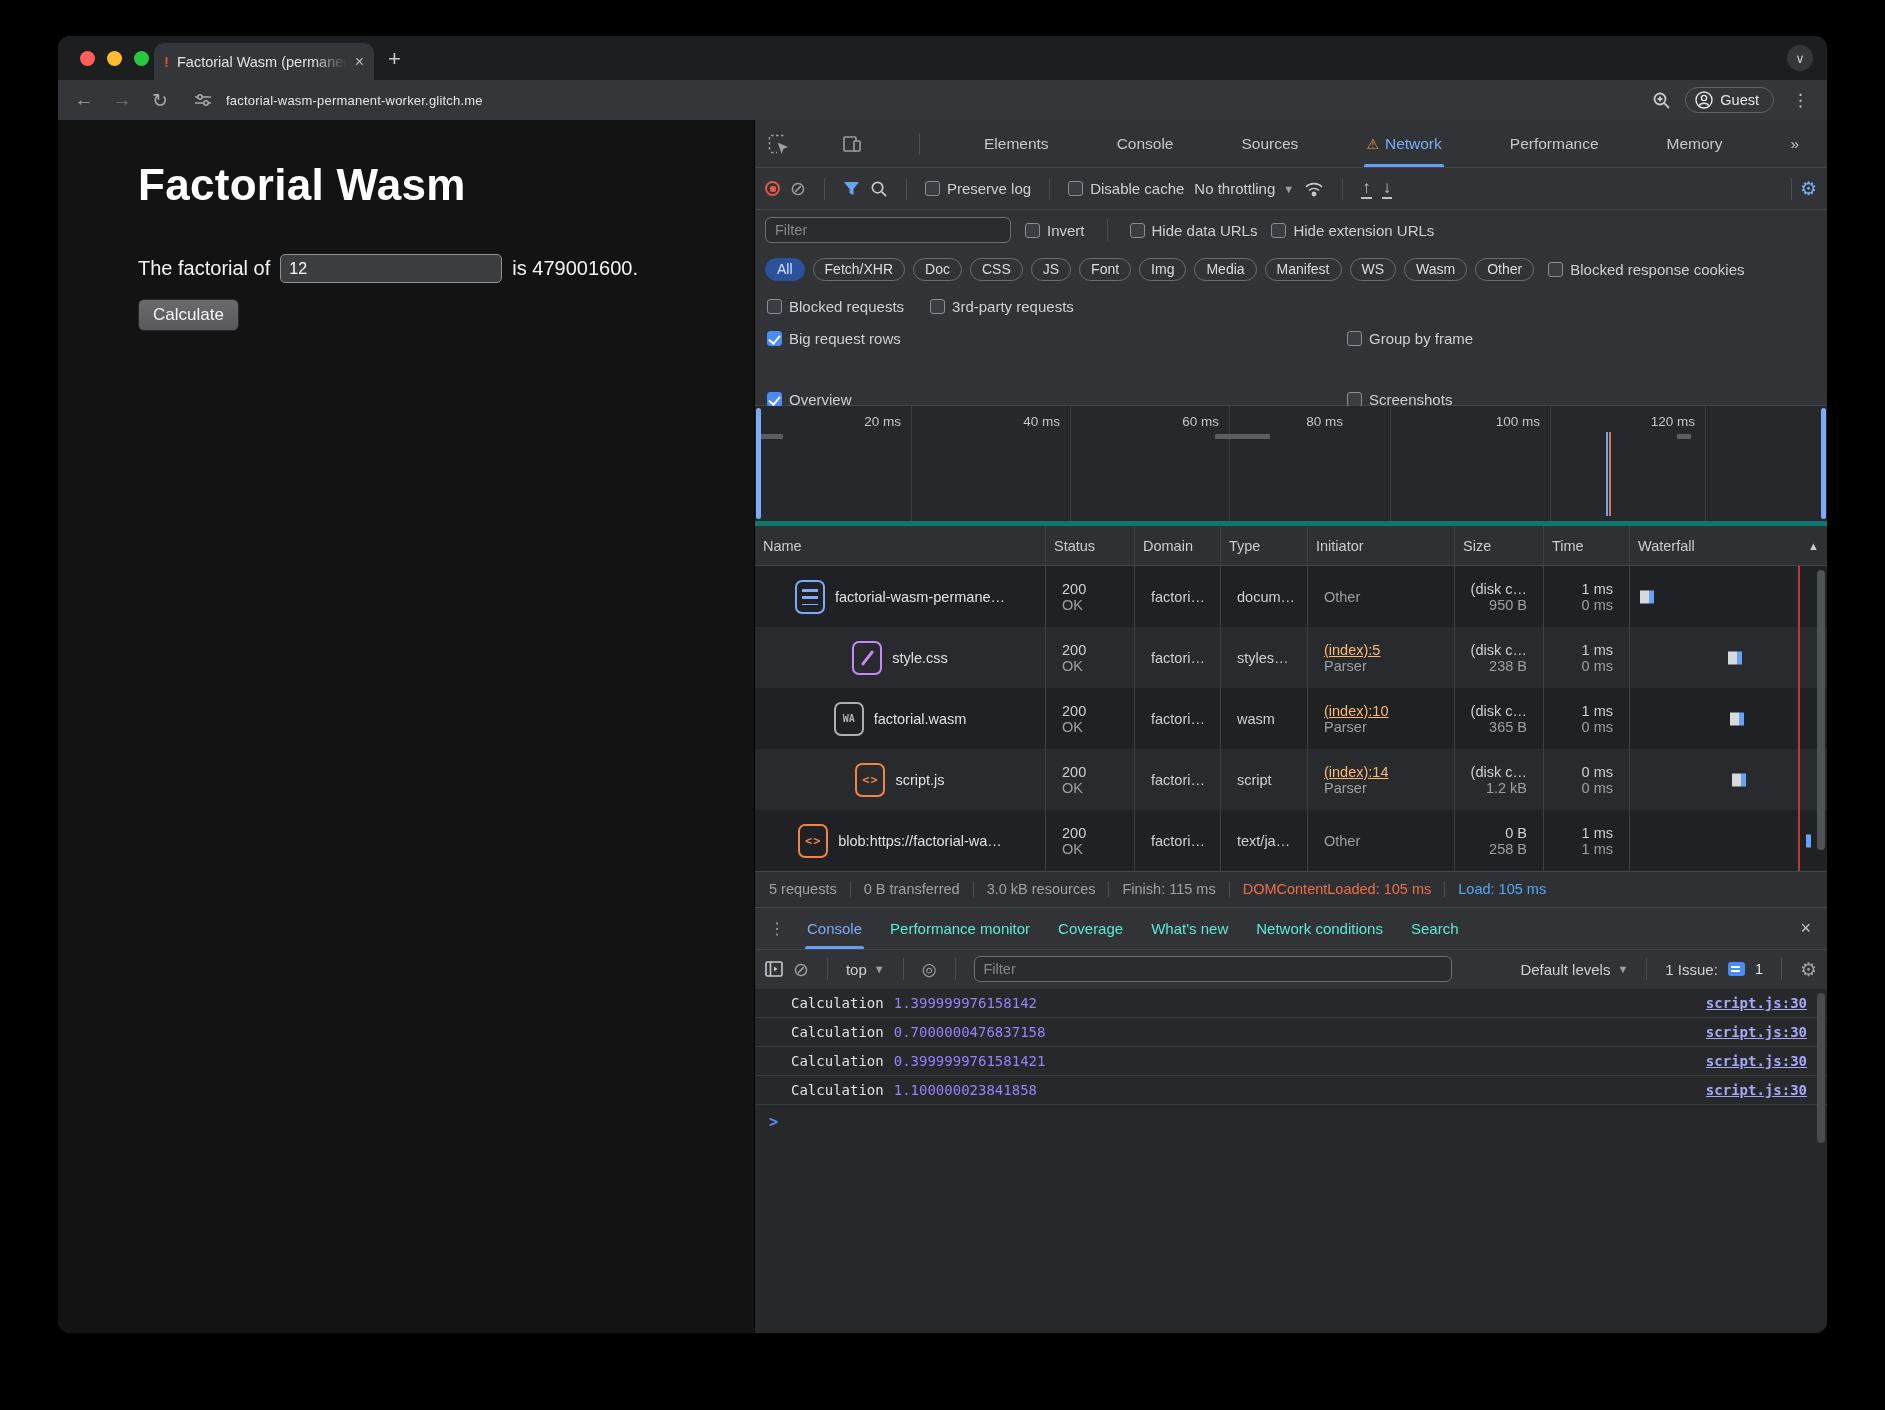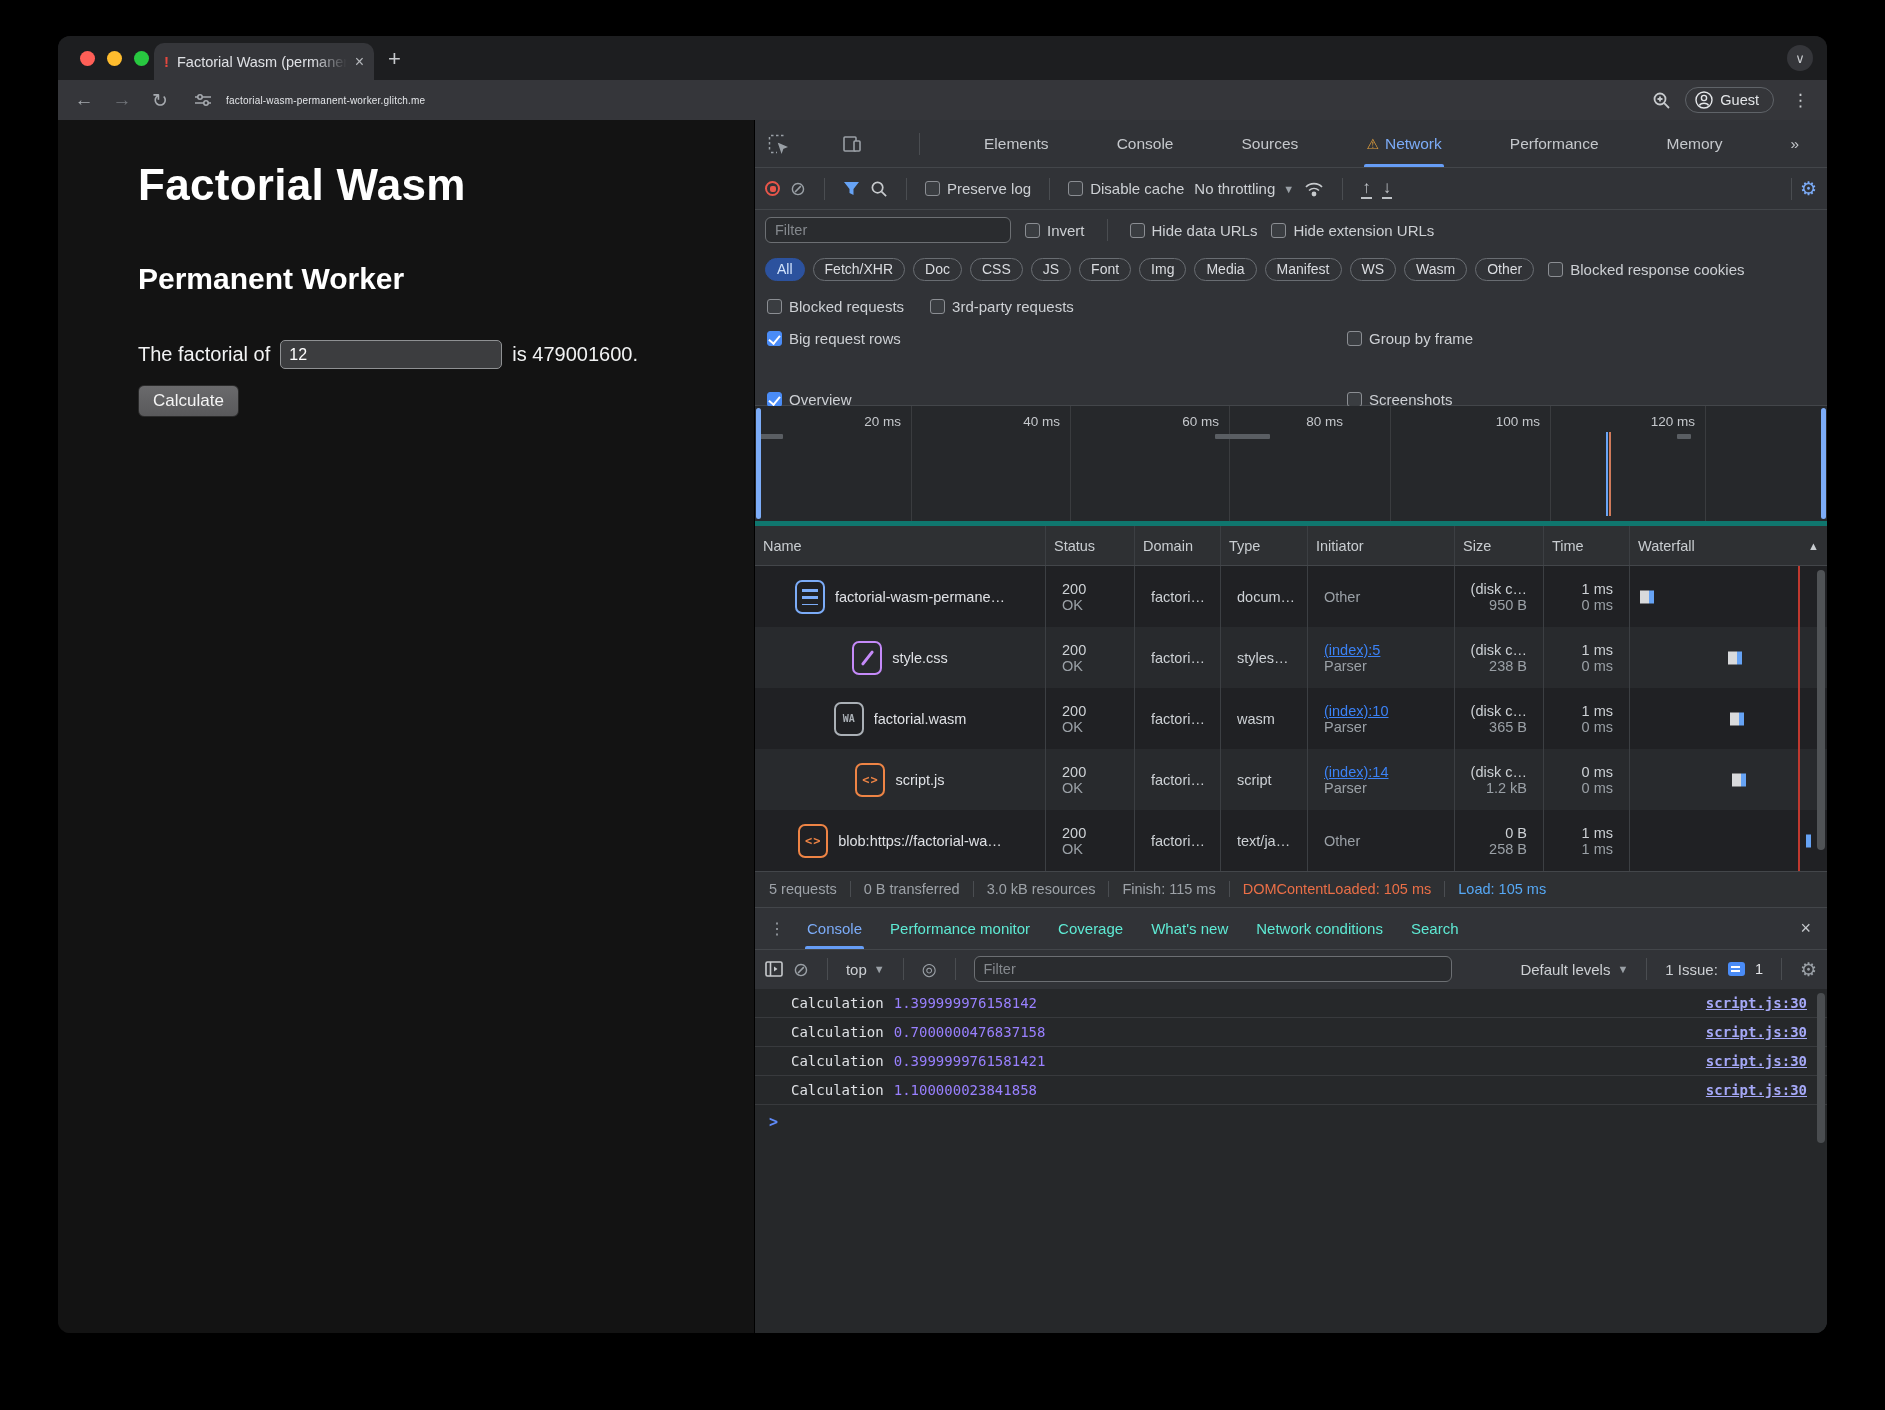--- a/index.html
+++ b/index.html
@@ -22,21 +22,21 @@
   .tab-close { color:#b6b9bd; font-size:16px; flex:none; cursor:default; }
   .newtab { position:absolute; left:330px; top:12px; color:#c7cacd; font-size:22px; line-height:22px; }
   .strip-chevron { position:absolute; right:14px; top:9px; width:26px; height:26px; border-radius:50%;
                    background:#35363a; color:#c7cacd; display:flex; align-items:center; justify-content:center; font-size:13px; }
 
   
   .toolbar { height:40px; background:#35363a; display:flex; align-items:center; padding:0 14px; gap:14px; flex:none; }
   .nav-ic { color:#a6aaaf; font-size:19px; width:24px; text-align:center; }
   .nav-ic.dim { color:#73777c; }
   .siteinfo { display:flex; align-items:center; margin-left:8px; }
-  .url { color:#e4e6e9; font-size:10px; letter-spacing:.2px; }
+  .url { color:#e4e6e9; font-size:13px; letter-spacing:.2px; }
   .tb-spacer { flex:1; }
   .guest { display:flex; align-items:center; gap:7px; border:1px solid #5f6368; border-radius:15px;
            padding:3px 14px 3px 9px; color:#e4e6e9; font-size:14.5px; }
   .kebab { color:#c7cacd; font-size:17px; padding:0 4px; }
 
   
   .content { flex:1; display:flex; min-height:0; }
   .page { width:696px; flex:none; background:#131313; padding:40px 0 0 80px; color:#fff; }
   .page h1 { font-size:44px; font-weight:bold; letter-spacing:.3px; }
   .page h2 { font-size:30px; font-weight:bold; margin-top:52px; }
@@ -113,21 +113,21 @@
   .nrow.odd { background:#202124; }
   .nrow.even { background:#282a2d; }
   .cell { border-right:1px solid #3c3f43; padding:4px 16px; display:flex; flex-direction:column; justify-content:center;
           font-size:14.5px; overflow:hidden; white-space:nowrap; }
   .cell.last { border-right:none; }
   .cell .l1 { color:#cdd1d5; }
   .cell .l2 { color:#9aa0a6; }
   .cell.right { align-items:flex-end; }
   .cell.namec { flex-direction:row; align-items:center; gap:10px; color:#dfe1e5; }
   .cell .muted { color:#9aa0a6; }
-  .initlink { color:#3b82f6; text-decoration:underline; }
+  .initlink { color:#fdba74; text-decoration:underline; }
   .nm { overflow:hidden; text-overflow:ellipsis; }
 
   .ficon { width:30px; height:34px; border:2px solid #7cacf8; border-radius:7px; flex:none; position:relative;
            display:flex; align-items:center; justify-content:center; }
   .ficon.doc::after { content:""; width:16px; height:16px;
         background:repeating-linear-gradient(#7cacf8 0 3px, transparent 3px 7.5px); }
   .ficon.css { border-color:#c58af9; }
   .ficon.css::after { content:""; width:3px; height:18px; background:#c58af9; transform:rotate(38deg); border-radius:2px; }
   .ficon.wasm { border-color:#aab0b6; color:#aab0b6; }
   .ficon.wasm::after { content:"WA"; font-size:10px; font-weight:bold; font-family:"DejaVu Sans Mono",monospace; }
@@ -230,21 +230,20 @@
       </svg>
       <span>Guest</span>
     </span>
     <span class="kebab">⋮</span>
   </div>
 
   <div class="content">
 
     <div class="page">
       <h1>Factorial Wasm</h1>
-      <h2>Permanent Worker</h2>
       <div class="calcline">
         <span>The factorial of</span>
         <input class="factorial-input" value="12" style="">
         <span>is 479001600.</span>
       </div>
       <button class="calc-btn">Calculate</button>
     </div>
 
     <div class="devtools">
 

